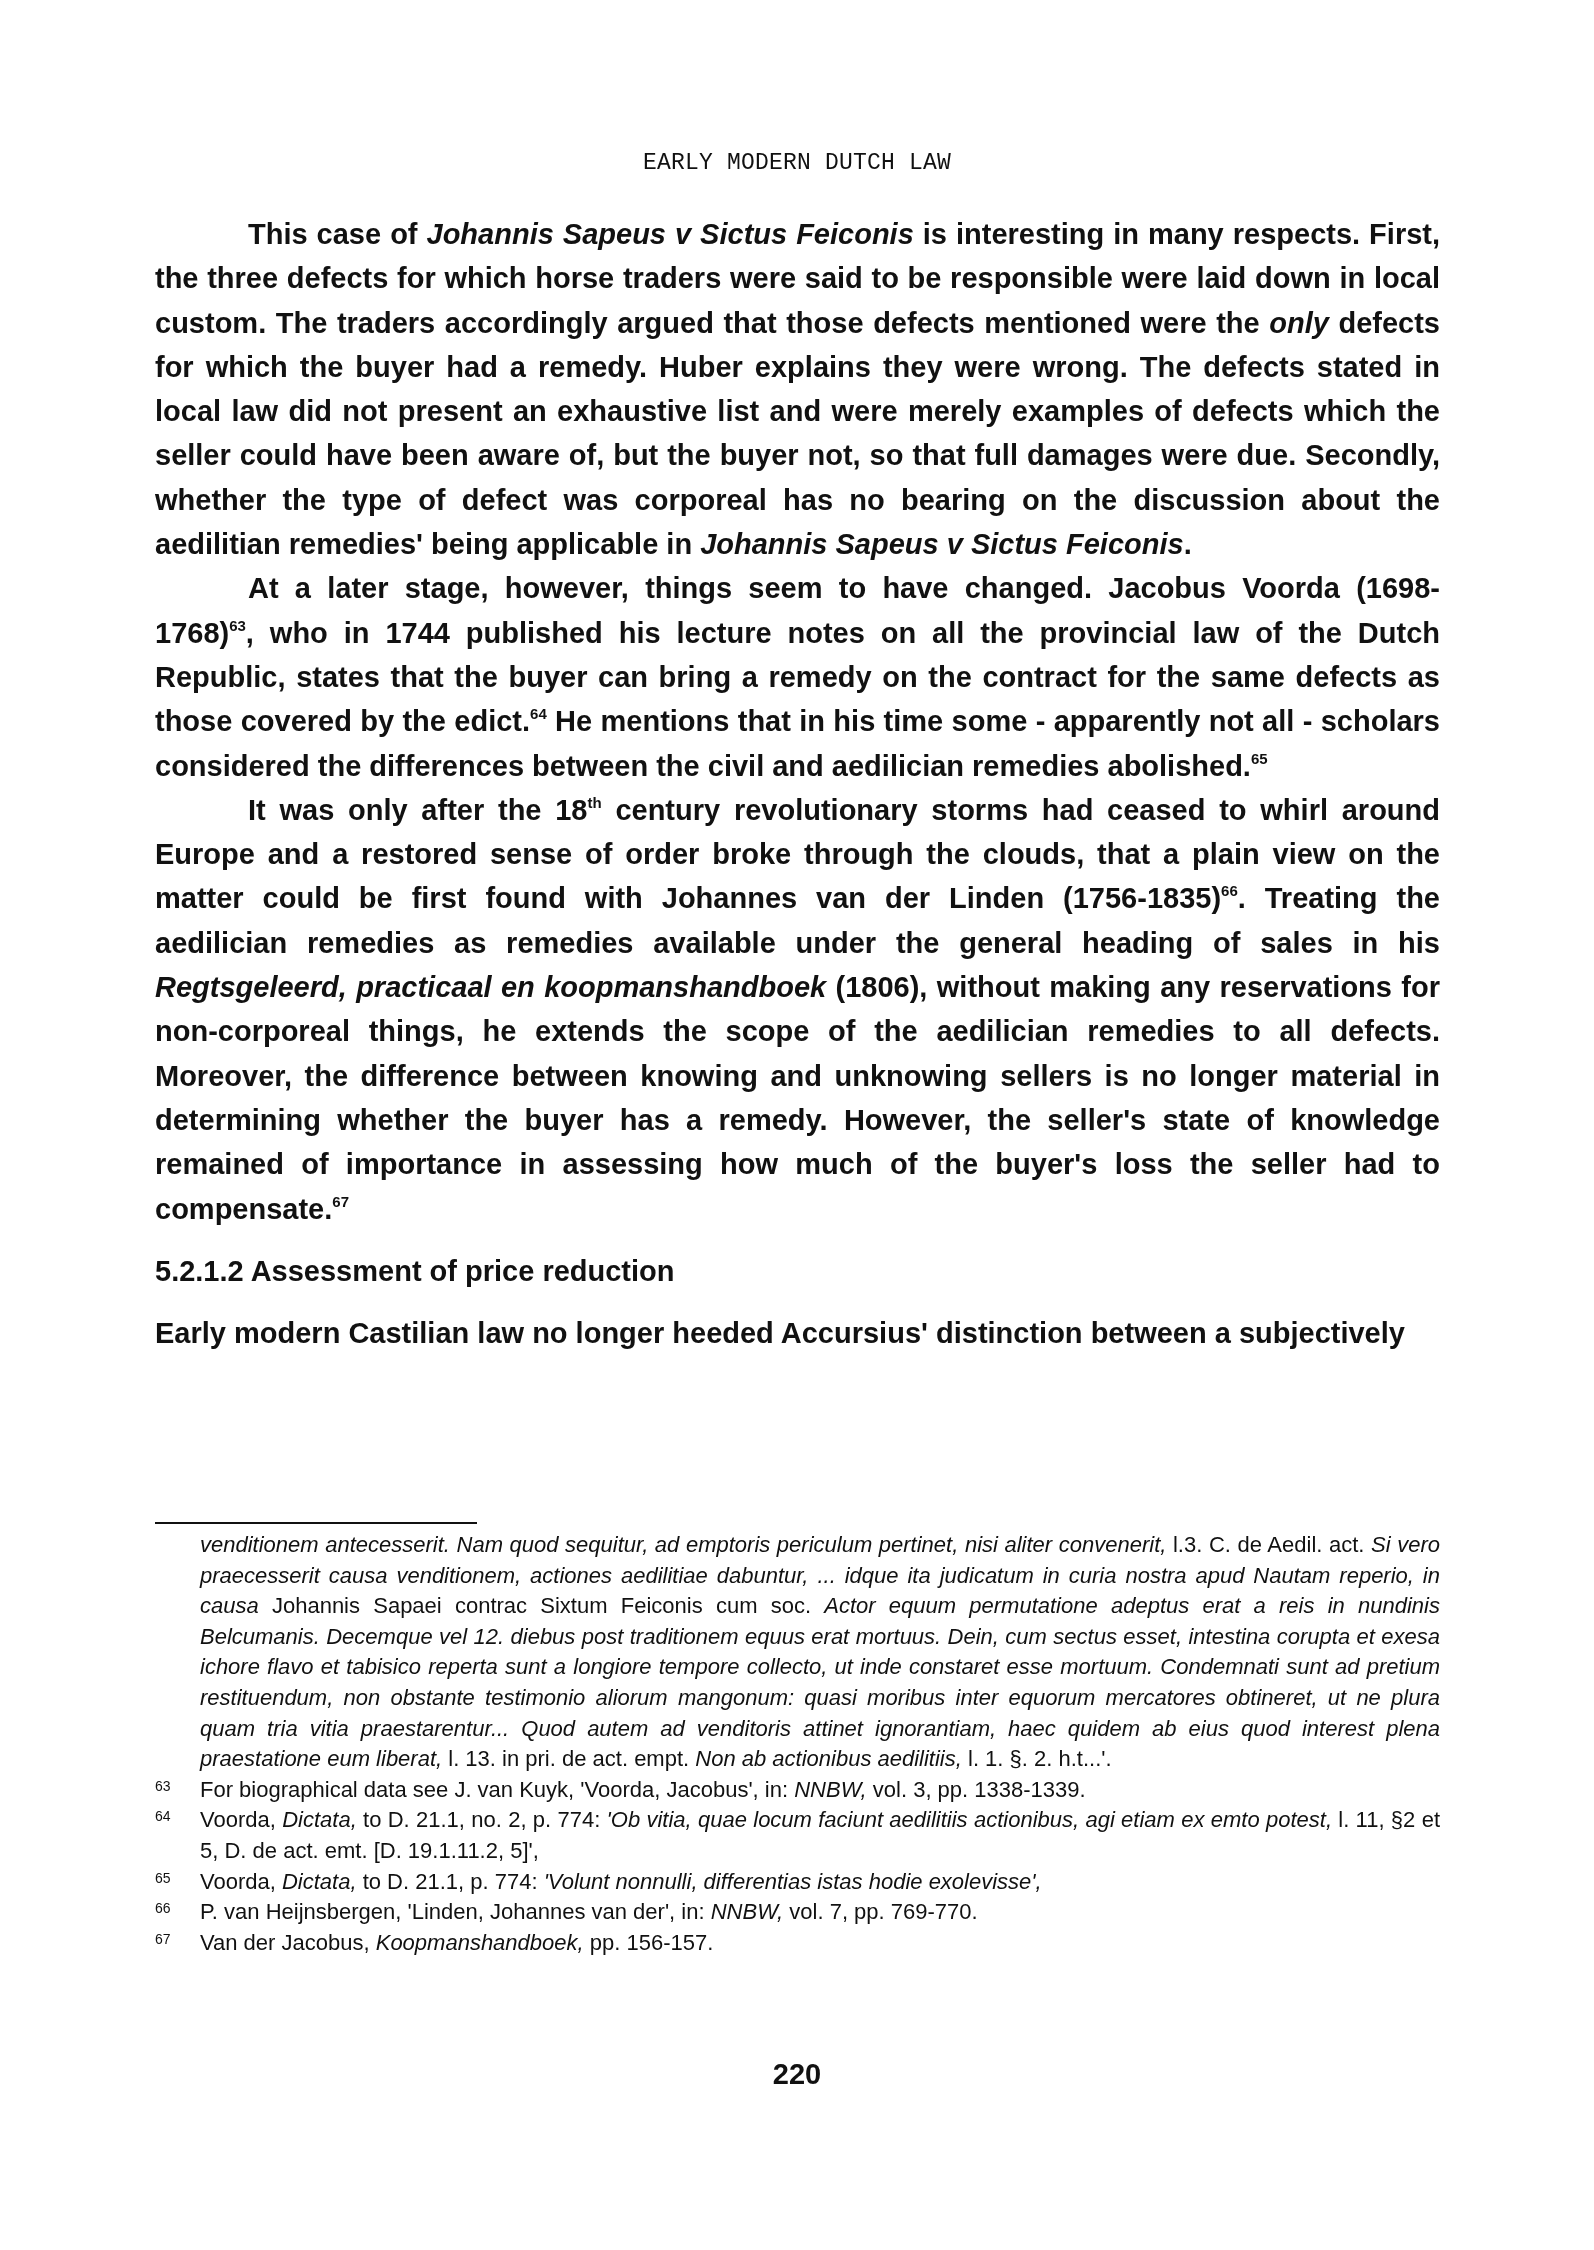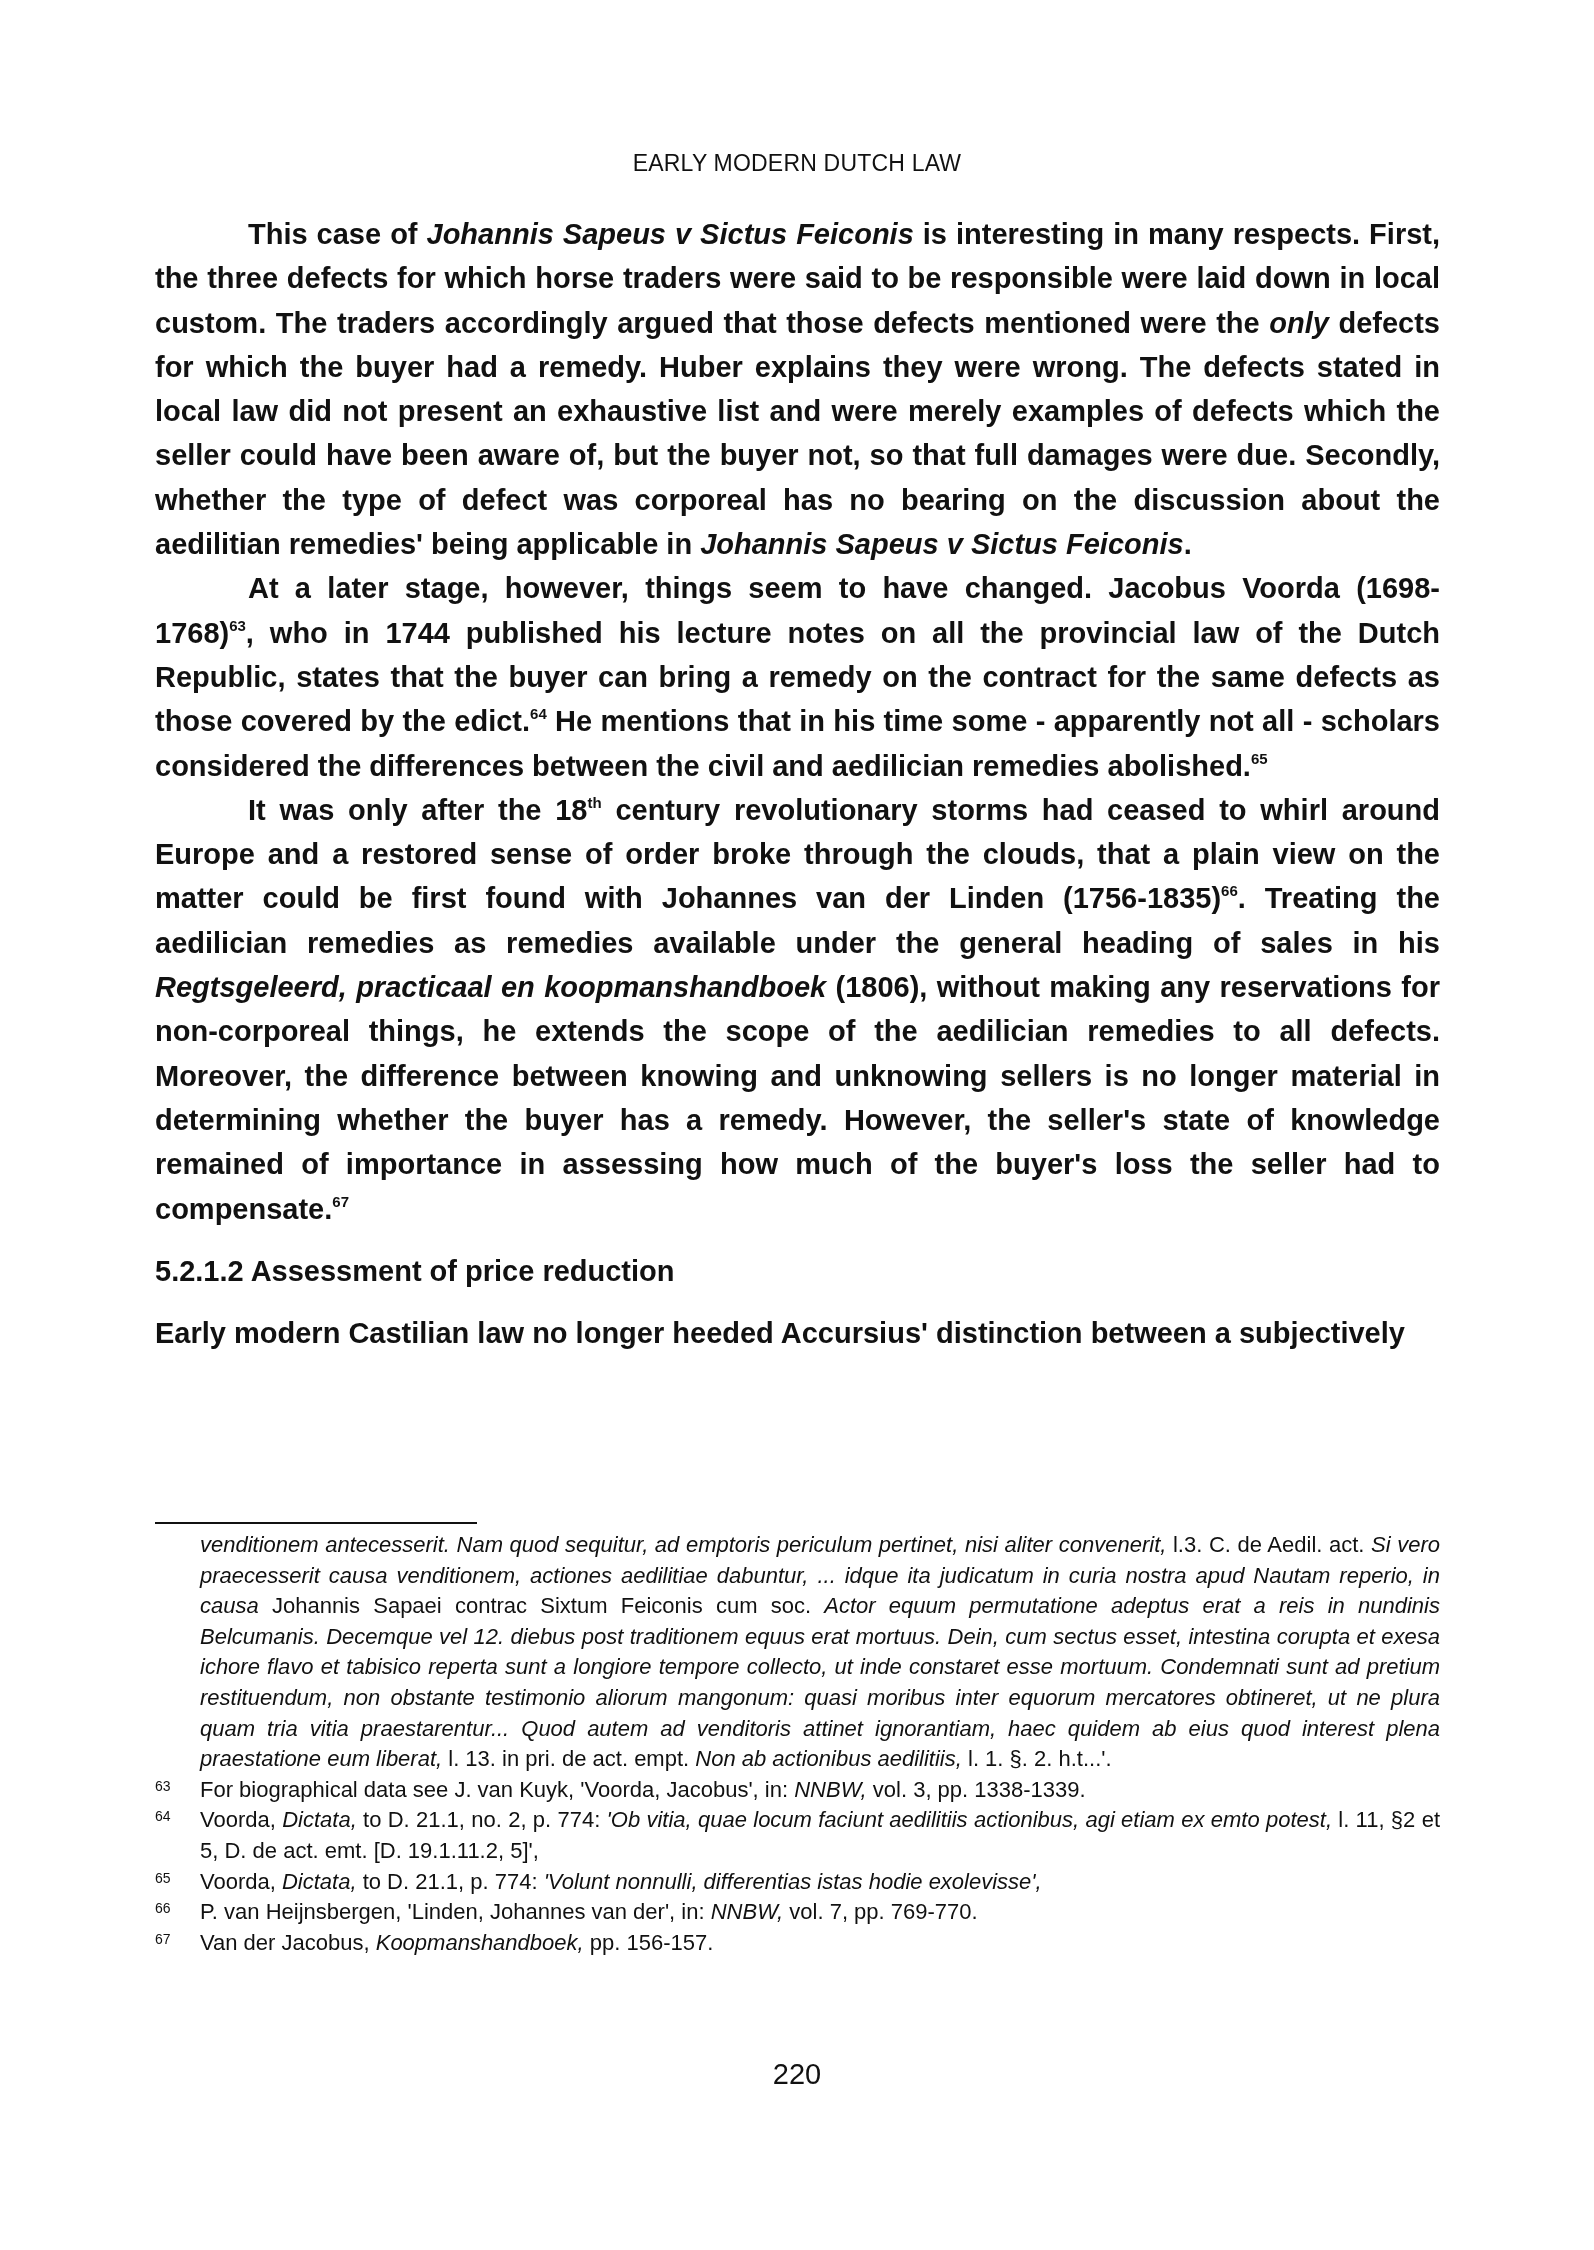--- a/index.html
+++ b/index.html
@@ -1,33 +1,33 @@
 <!DOCTYPE html>
 <html><head>
 <meta charset="utf-8">
 <style>
   html, body { margin: 0; padding: 0; background: #ffffff; }
   body { width: 1594px; height: 2250px; position: relative; overflow: hidden;
          font-family: "Liberation Sans", sans-serif; color: #111; }
   .header { position: absolute; top: 150px; left: 0; width: 1594px; text-align: center;
-            font-size: 23px; letter-spacing: 0.2px; }
+            font-size: 23px; letter-spacing: 0.2px; font-family: Liberation Mono, monospace; }
   .body-text { position: absolute; left: 155px; width: 1285px; top: 212px;
                font-size: 29px; line-height: 44.3px; text-align: justify; font-weight: bold; }
   .body-text p { margin: 0; }
   .body-text p.gap { margin-top: 15px; }
   .indent { text-indent: 93px; }
   .heading { margin-top: 18px !important; margin-bottom: 18px !important; }
   sup { font-size: 15px; line-height: 0; vertical-align: 12px; }
   .separator { position: absolute; left: 155px; top: 1522px; width: 322px; height: 2px; background: #111; }
   .footnotes { position: absolute; left: 155px; width: 1285px; top: 1530px;
                font-size: 22px; line-height: 30.6px; }
   .fn { position: relative; padding-left: 45px; text-align: justify; }
   .fn .num { position: absolute; left: 0; top: 0; font-size: 14px; line-height: 22px; }
   .fn.cont { text-align: justify; }
-  .page-number { position: absolute; top: 2058px; left: 0; width: 1594px; text-align: center; font-size: 29px; }
+  .page-number { position: absolute; top: 2058px; left: 0; width: 1594px; text-align: center; font-size: 29px; font-weight: bold; }
   i { font-style: italic; }
 </style>
 </head>
 <body>
 
 <div class="header">EARLY MODERN DUTCH LAW</div>
 
 <div class="body-text">
   <p class="indent"><span>This case of </span><i>Johannis Sapeus v Sictus Feiconis</i><span> is interesting in many respects. First, the three defects for which horse traders were said to be responsible were laid down in local custom. The traders accordingly argued that those defects mentioned were the </span><i>only</i><span> defects for which the buyer had a remedy. Huber explains they were wrong. The defects stated in local law did not present an exhaustive list and were merely examples of defects which the seller could have been aware of, but the buyer not, so that full damages were due. Secondly, whether the type of defect was corporeal has no bearing on the discussion about the aedilitian remedies' being applicable in </span><i>Johannis Sapeus v Sictus Feiconis</i><span>.</span></p>
 

